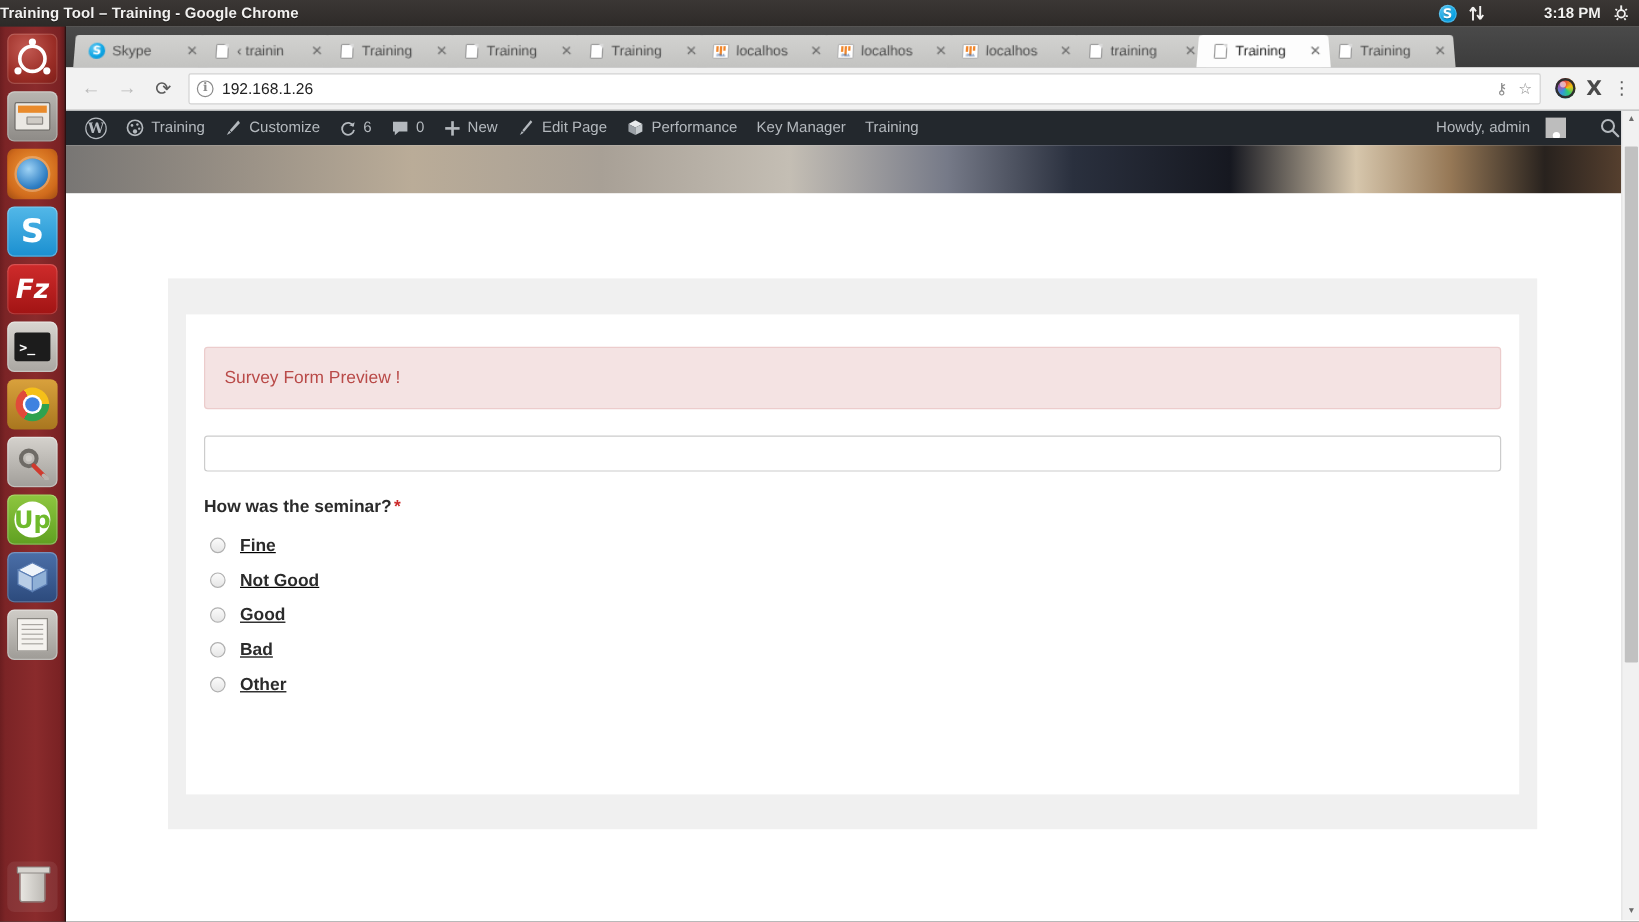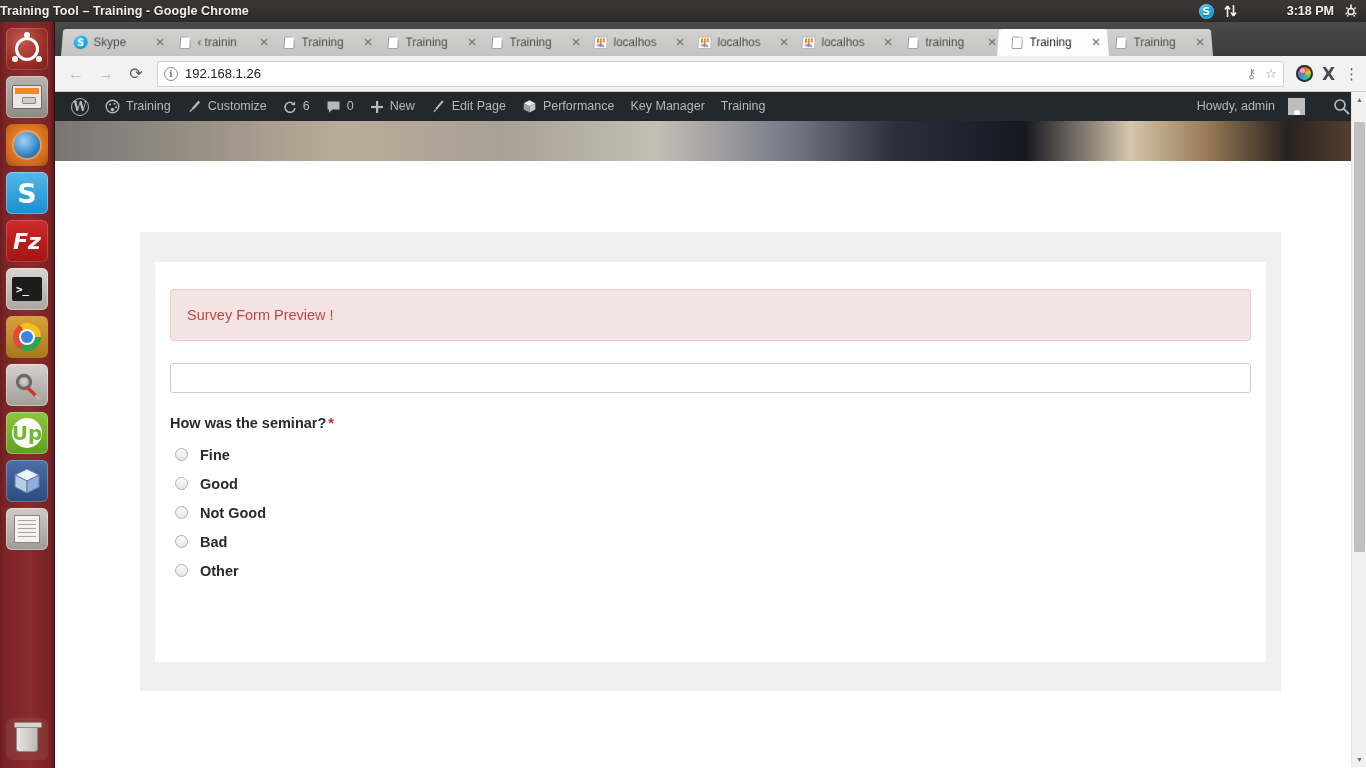--- a/index.html
+++ b/index.html
@@ -474,21 +474,21 @@
     height: 30px;
     border: 1px solid #cccccc;
     border-radius: 3px;
     background: #fff;
     font-size: 14px;
     font-family: "Liberation Sans", sans-serif;
     padding: 4px 8px;
     color: #333;
     outline: none;
   }
-  .radio-group { margin-top: 4px; }
+  .radio-group { margin-top: 4px; text-decoration: underline; }
   .radio-row {
     display: flex; align-items: center;
     height: 29px;
     gap: 12px;
   }
   .radio-dot {
     width: 13px; height: 13px;
     flex: 0 0 13px;
     border-radius: 50%;
     border: 1px solid #b0b0b0;
@@ -858,25 +858,25 @@
               <span>How was the seminar?</span><span class="req-star">*</span>
             </label>
 
             <div class="radio-group">
               <div class="radio-row">
                 <span class="radio-dot"></span>
                 <span class="radio-label">Fine</span>
               </div>
               <div class="radio-row">
                 <span class="radio-dot"></span>
-                <span class="radio-label">Good</span>
+                <span class="radio-label">Not Good</span>
               </div>
               <div class="radio-row">
                 <span class="radio-dot"></span>
-                <span class="radio-label">Not Good</span>
+                <span class="radio-label">Good</span>
               </div>
               <div class="radio-row">
                 <span class="radio-dot"></span>
                 <span class="radio-label">Bad</span>
               </div>
               <div class="radio-row">
                 <span class="radio-dot"></span>
                 <span class="radio-label">Other</span>
               </div>
             </div>

